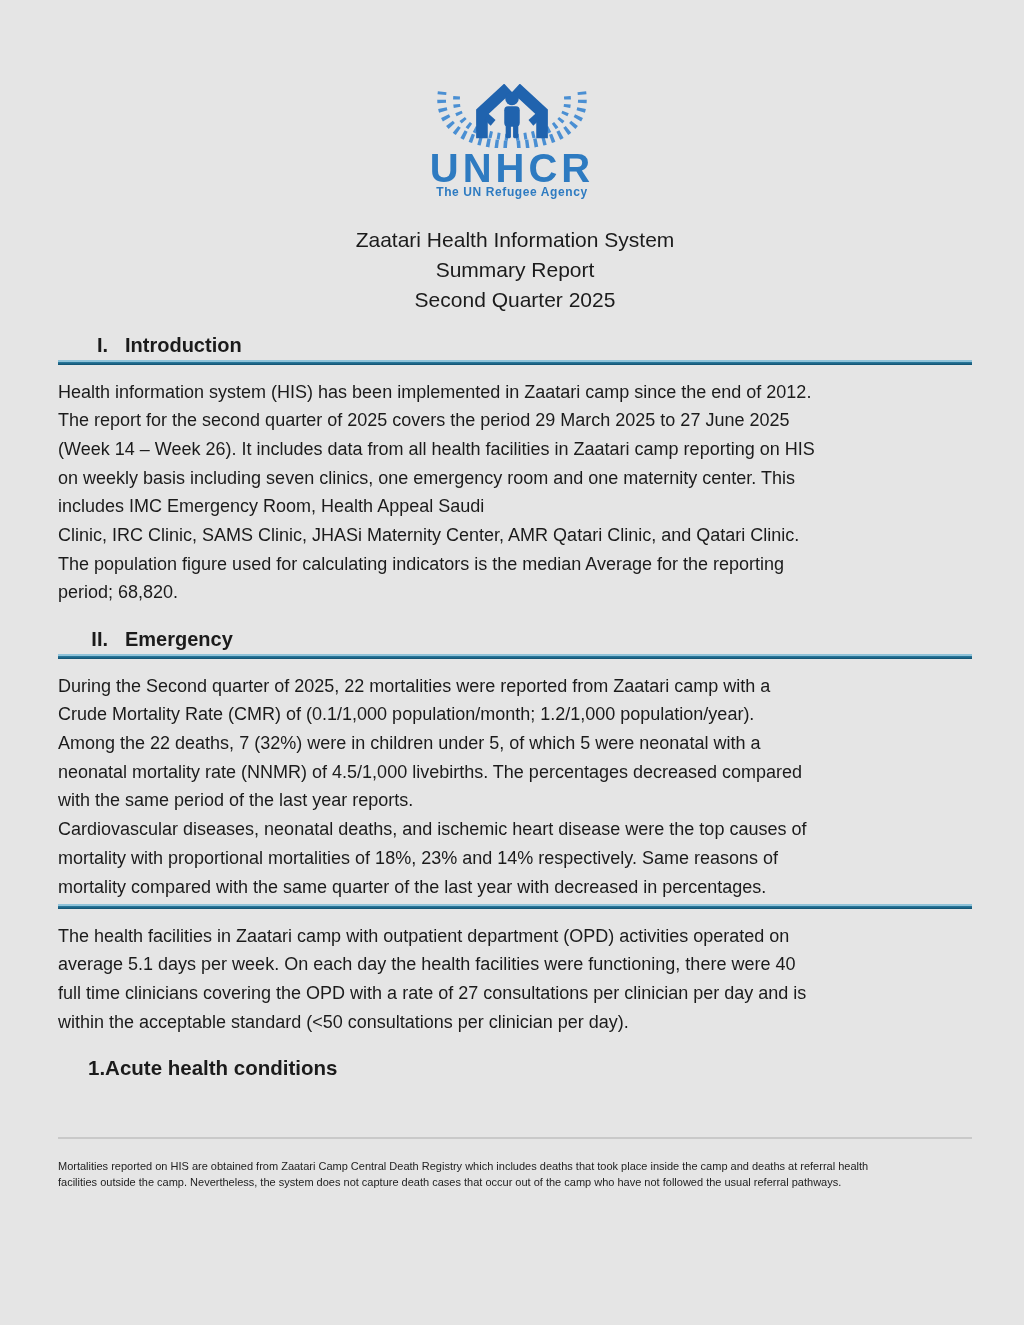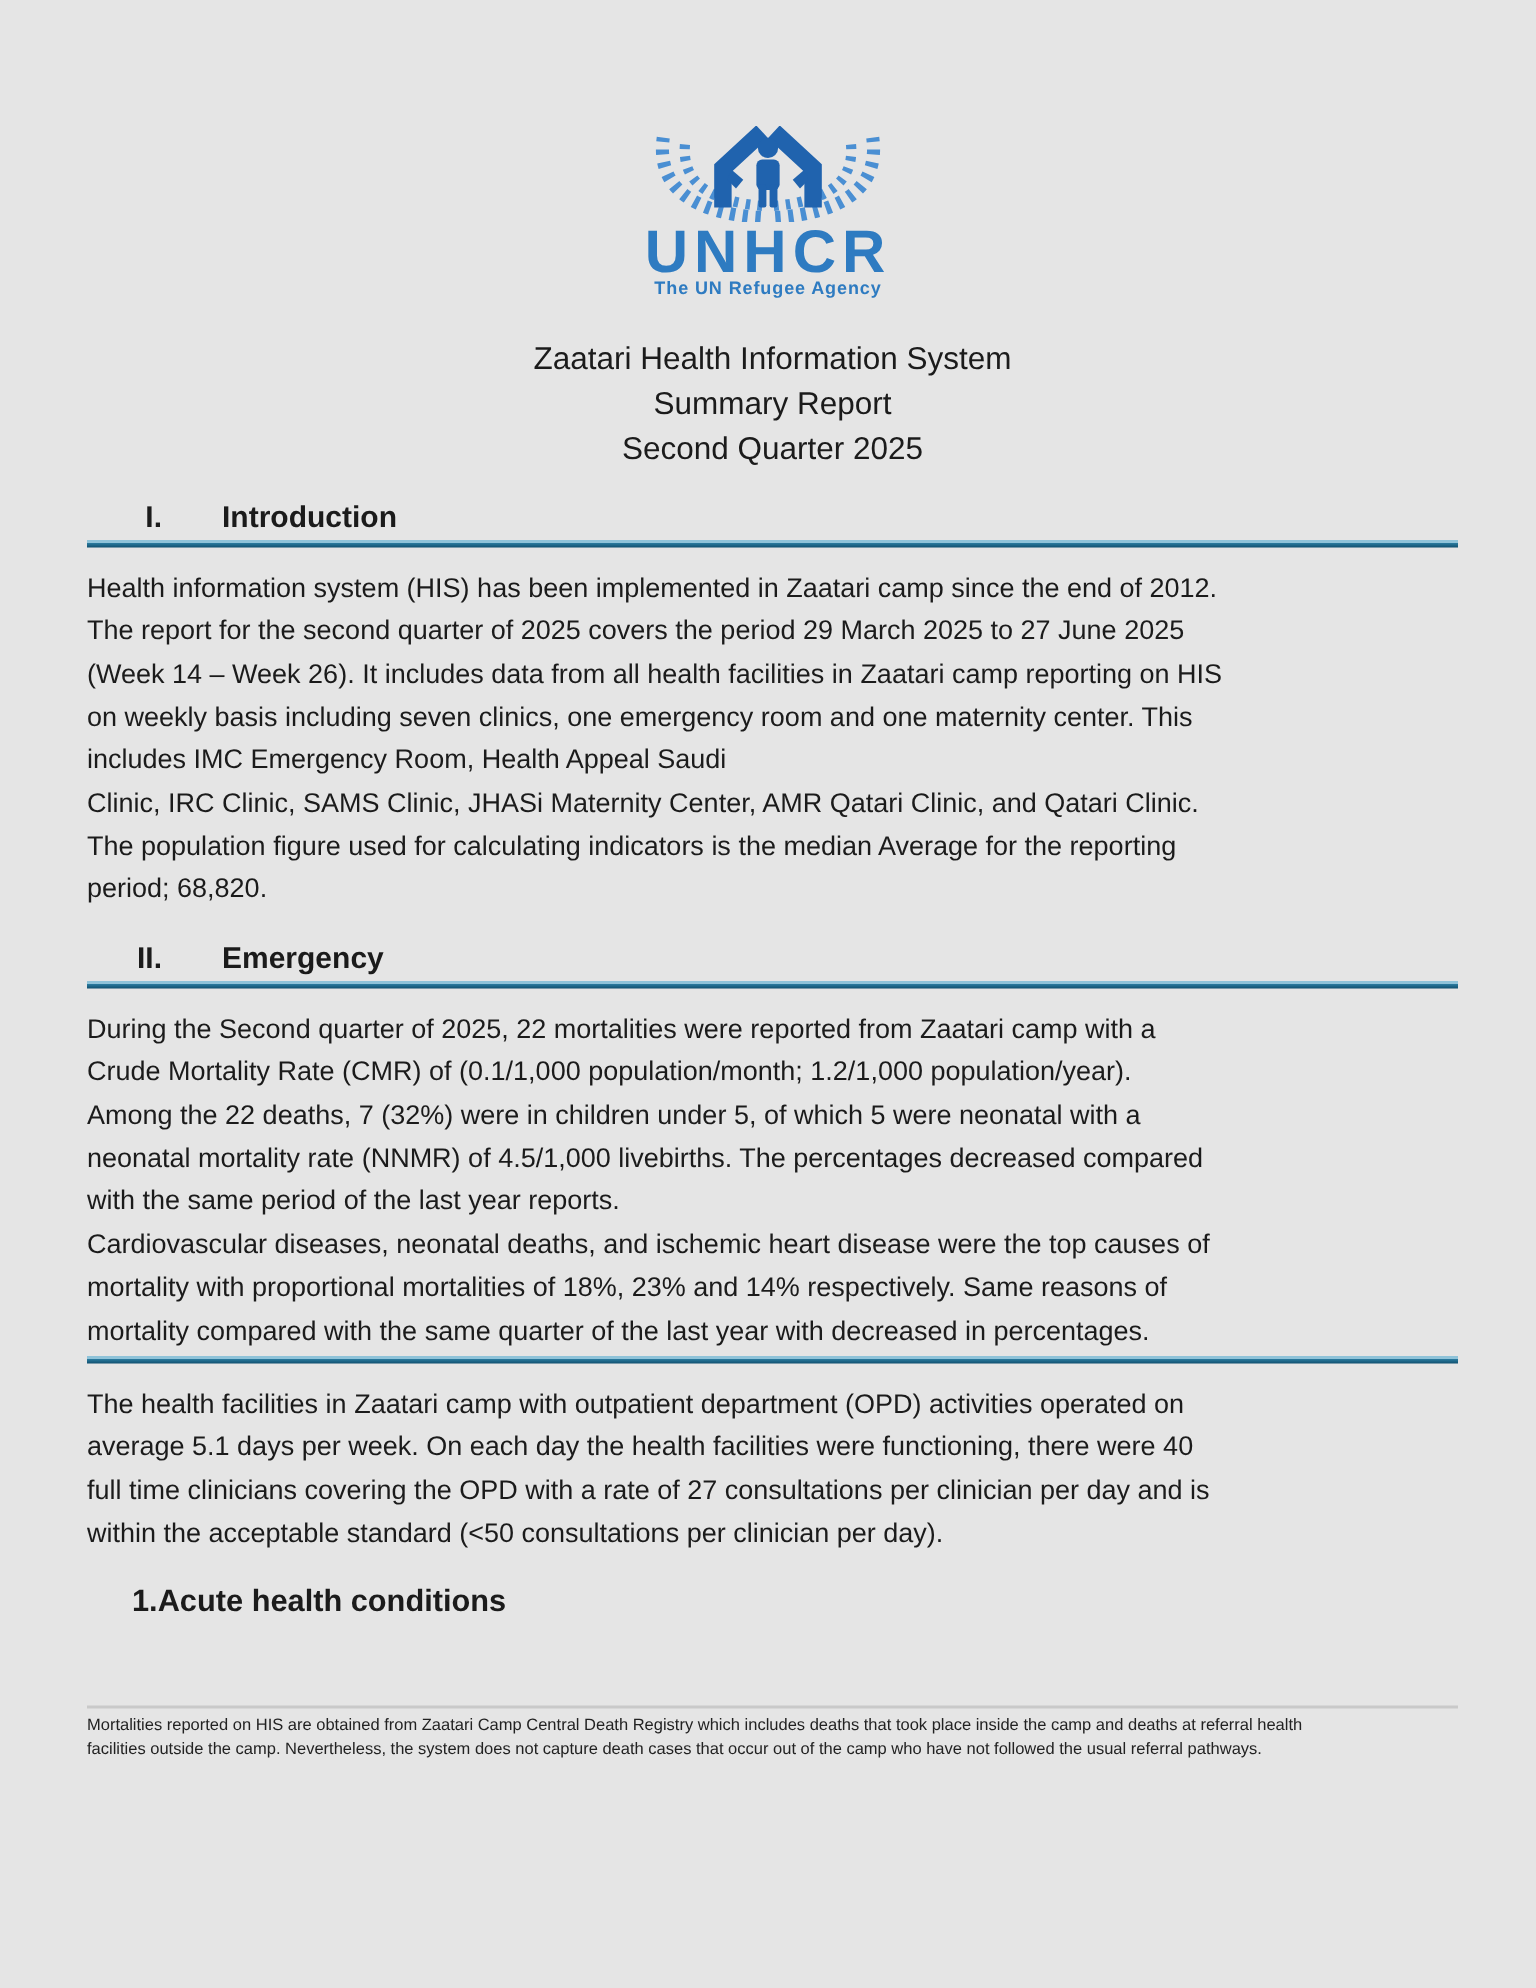--- a/index.html
+++ b/index.html
@@ -68,21 +68,21 @@
     display: flex;
     align-items: baseline;
     font-size: 20px;
     font-weight: bold;
     line-height: 24px;
   }
   .section-heading .sec-num {
     width: 50px;
     text-align: right;
   }
-  .section-heading .sec-label { margin-left: 40px; }
+  .section-heading .sec-label { margin-left: 17px; }
   .h1-gap { margin-top: 18px; }
   .h2-gap { margin-top: 20px; }
   .section-rule {
     margin-top: 3px;
     height: 4.5px;
     width: 100%;
     background: linear-gradient(to bottom,
       var(--rule-light) 0%, var(--rule-light) 40%,
       var(--rule-mid) 40%, var(--rule-deep) 100%);
   }
@@ -106,21 +106,21 @@
   .subsection-heading .sub-num { margin-left: 30px; }
   .subsection-heading .sub-label { }
 
   
   .footnote-separator {
     margin-top: 57px;
     height: 2px;
     background: var(--footnote-line);
   }
   .footnote-text {
-    margin-top: 3px;
+    margin-top: 19px;
     font-size: 11px;
     line-height: 16.5px;
     white-space: pre-line;
     color: #222222;
   }
 </style>
 </head>
 <body>
 
 <div class="page">

